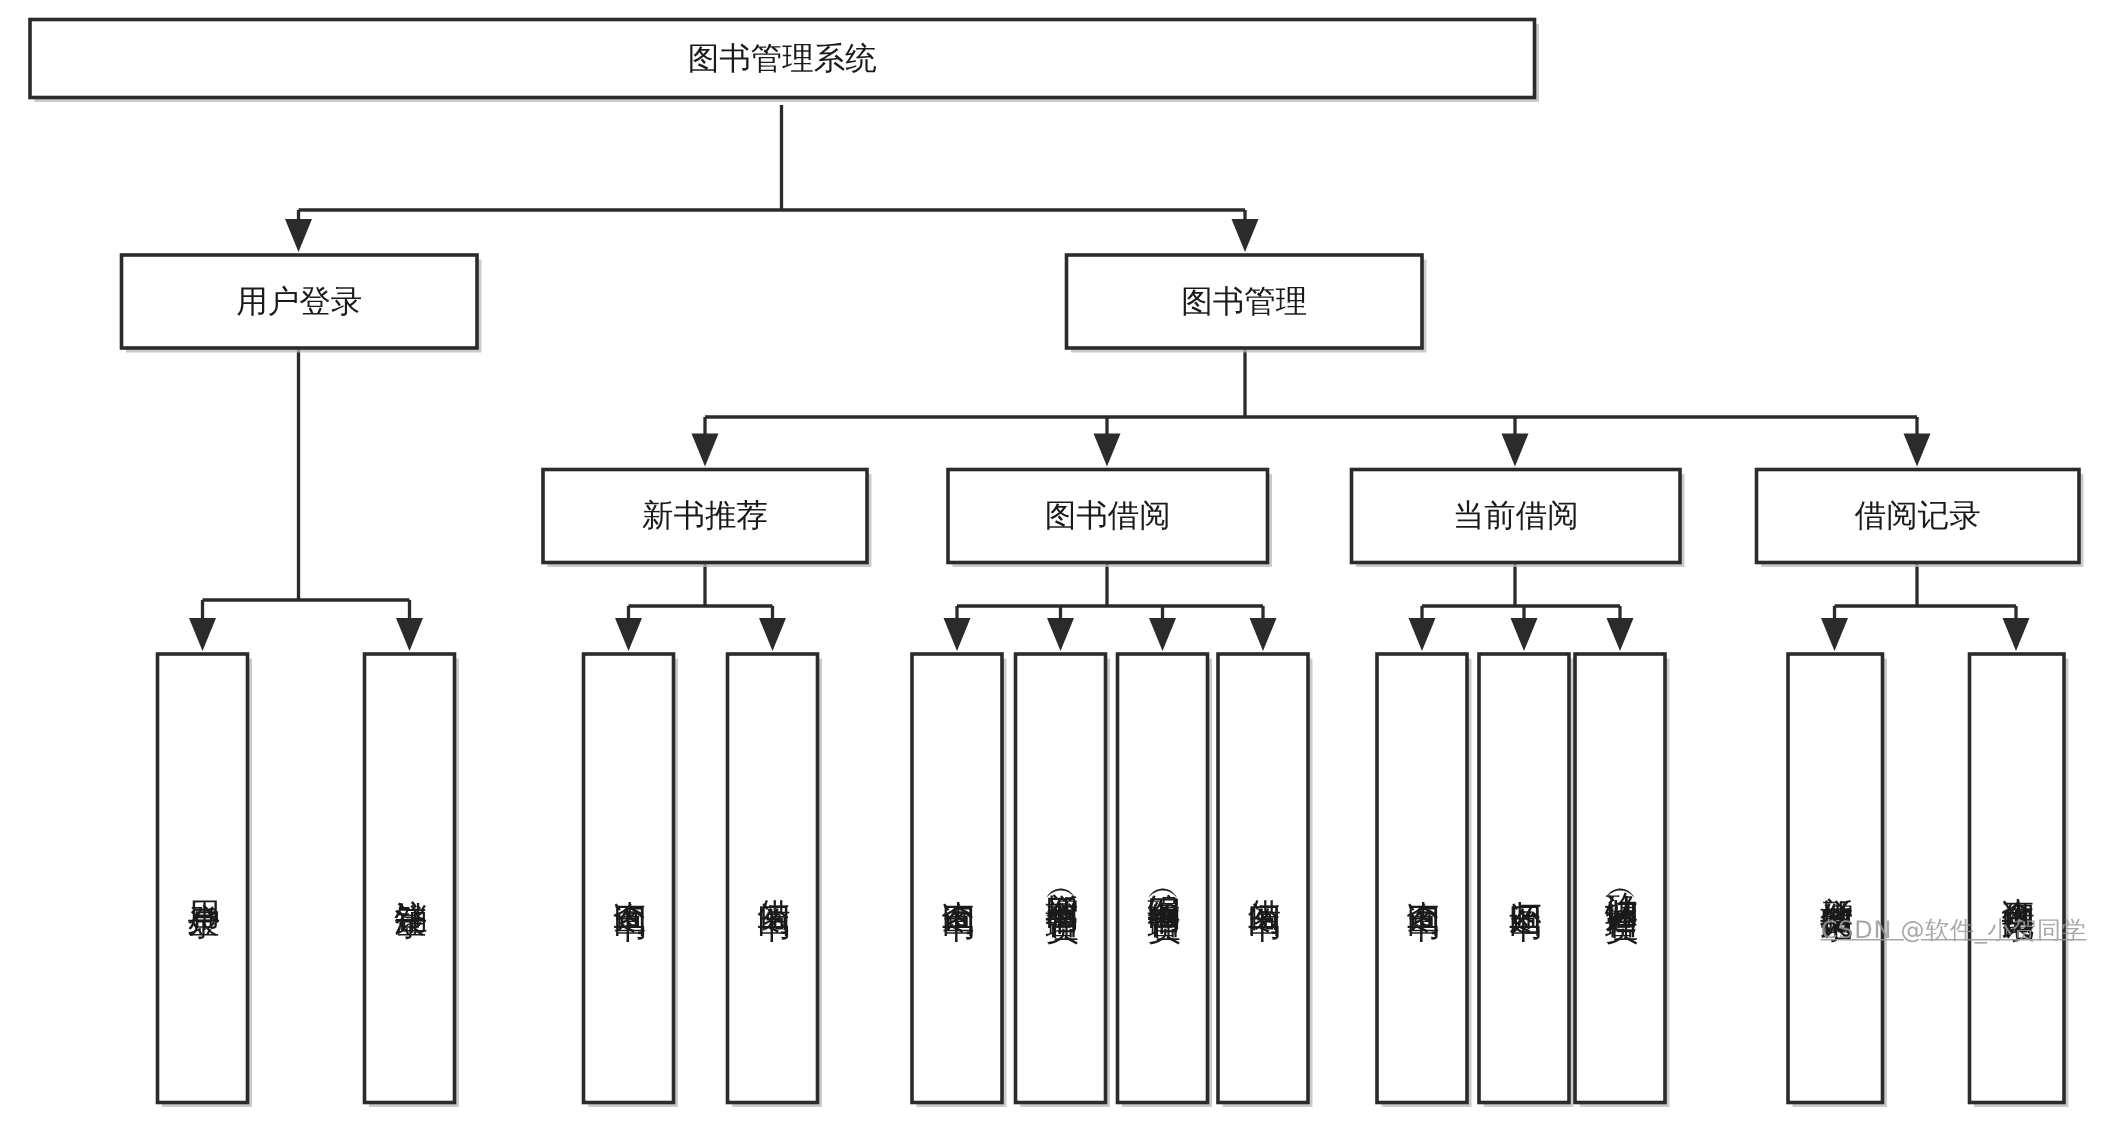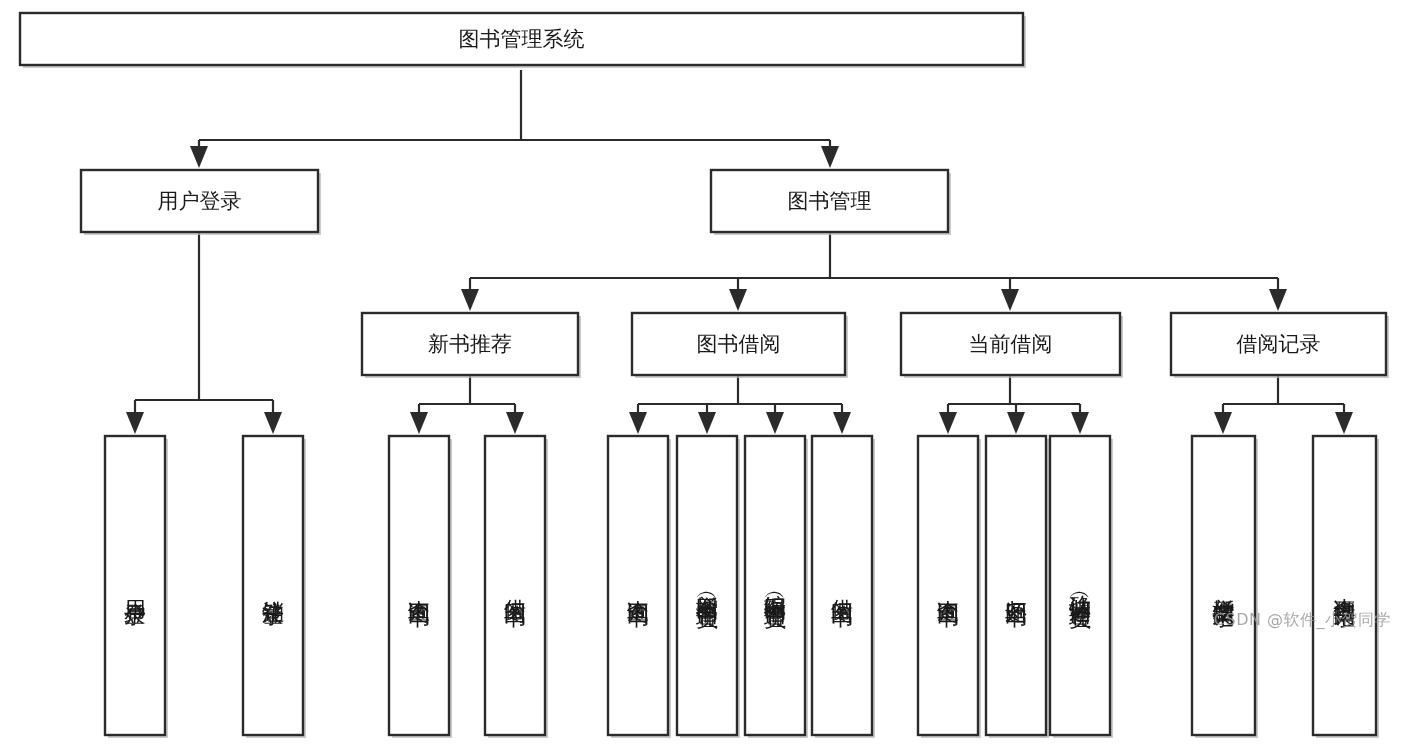--- a/index.html
+++ b/index.html
@@ -72,20 +72,21 @@
   .watermark {
     position: absolute;
     right: 14px;
     bottom: 6px;
     font-family: "DejaVu Sans", "Liberation Sans", sans-serif;
     font-size: 16px;
     color: #9a9a9a;
     opacity: .85;
     letter-spacing: .5px;
     white-space: nowrap;
+    text-decoration: underline;
   }
 </style>
 </head>
 <body>
 
 <div id="diagram-root">
 
   <svg class="diagram-canvas" viewBox="0 0 1405 747" xmlns="http://www.w3.org/2000/svg">
     <g id="connector-layer">
         <g>

